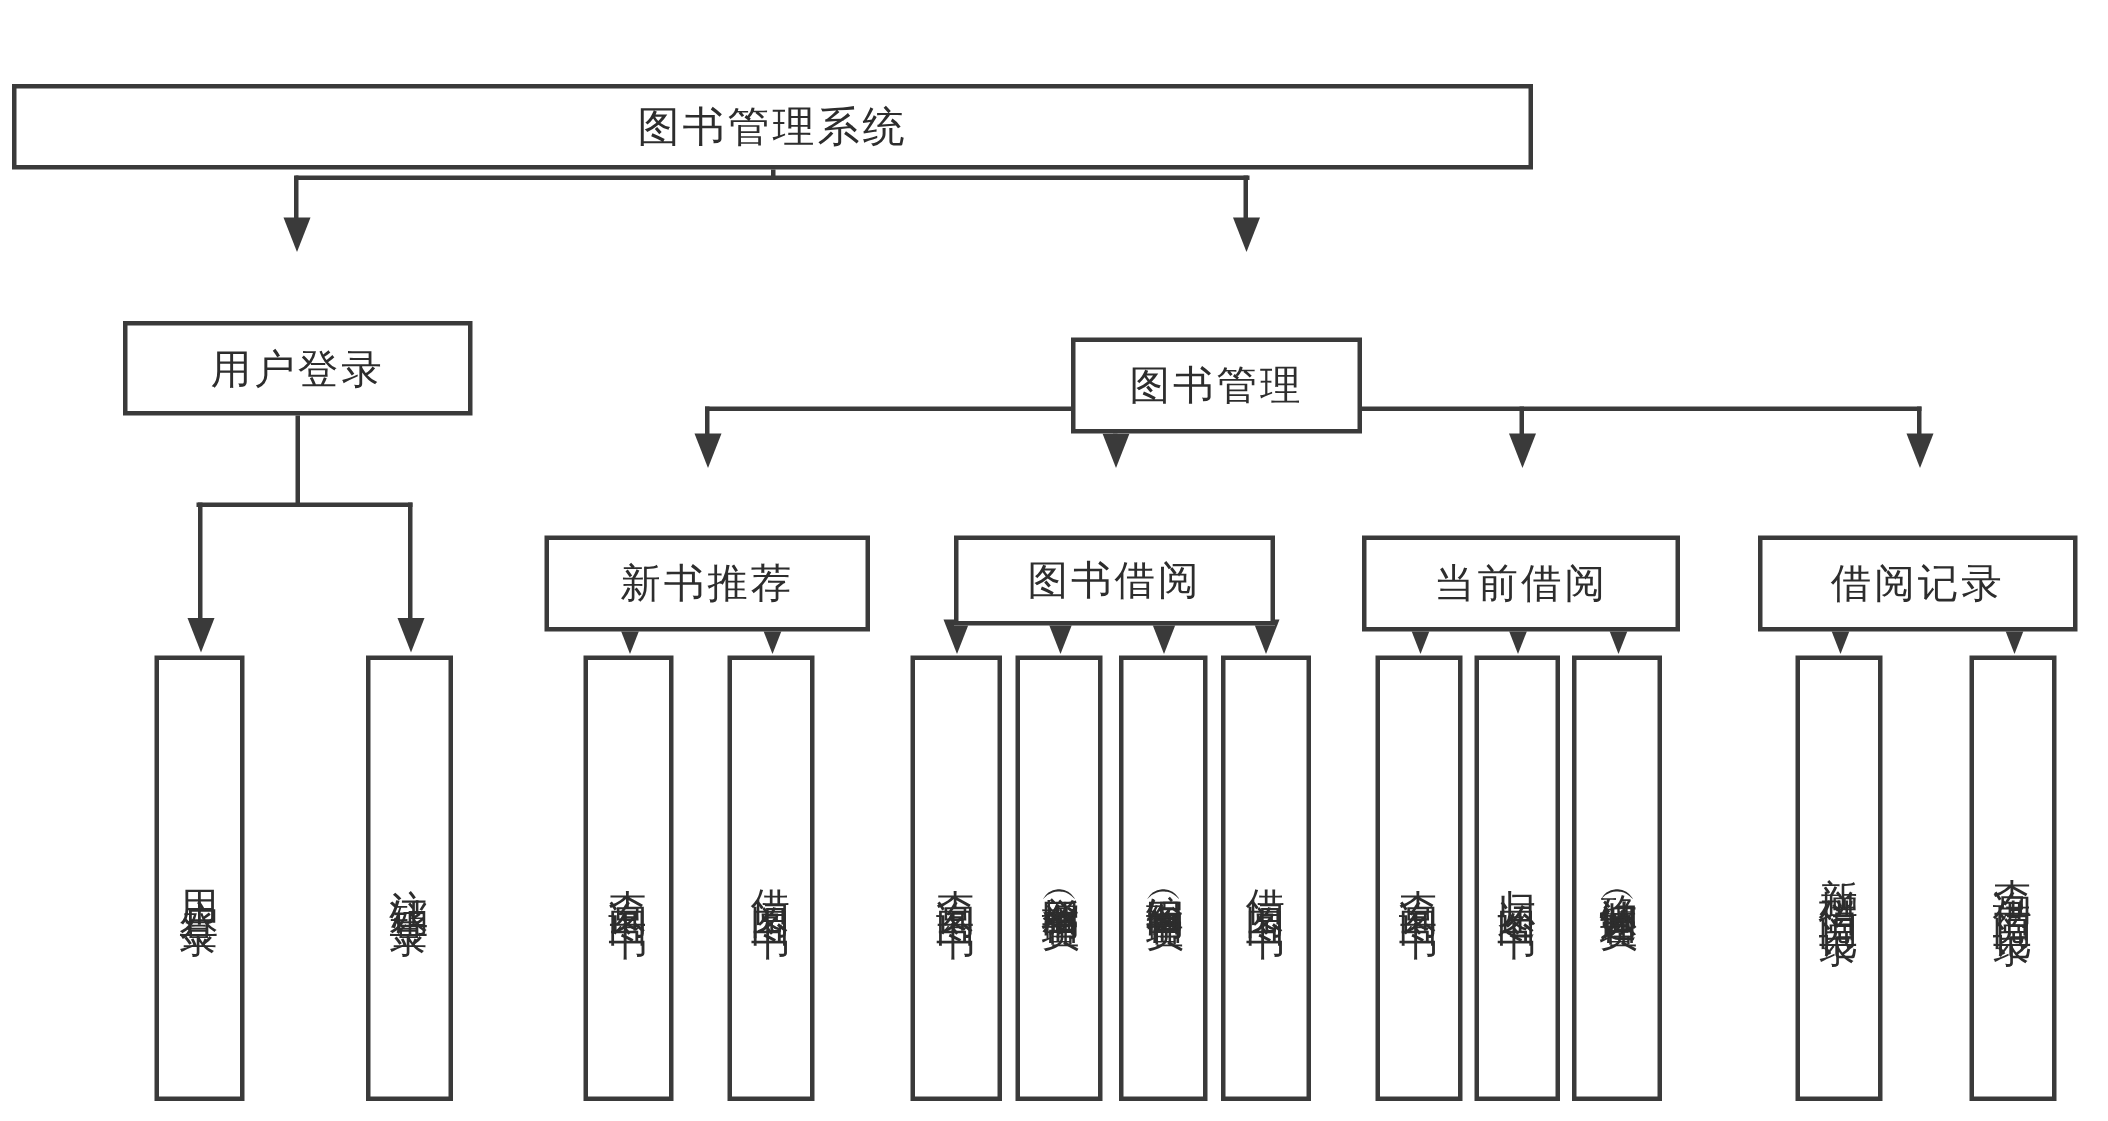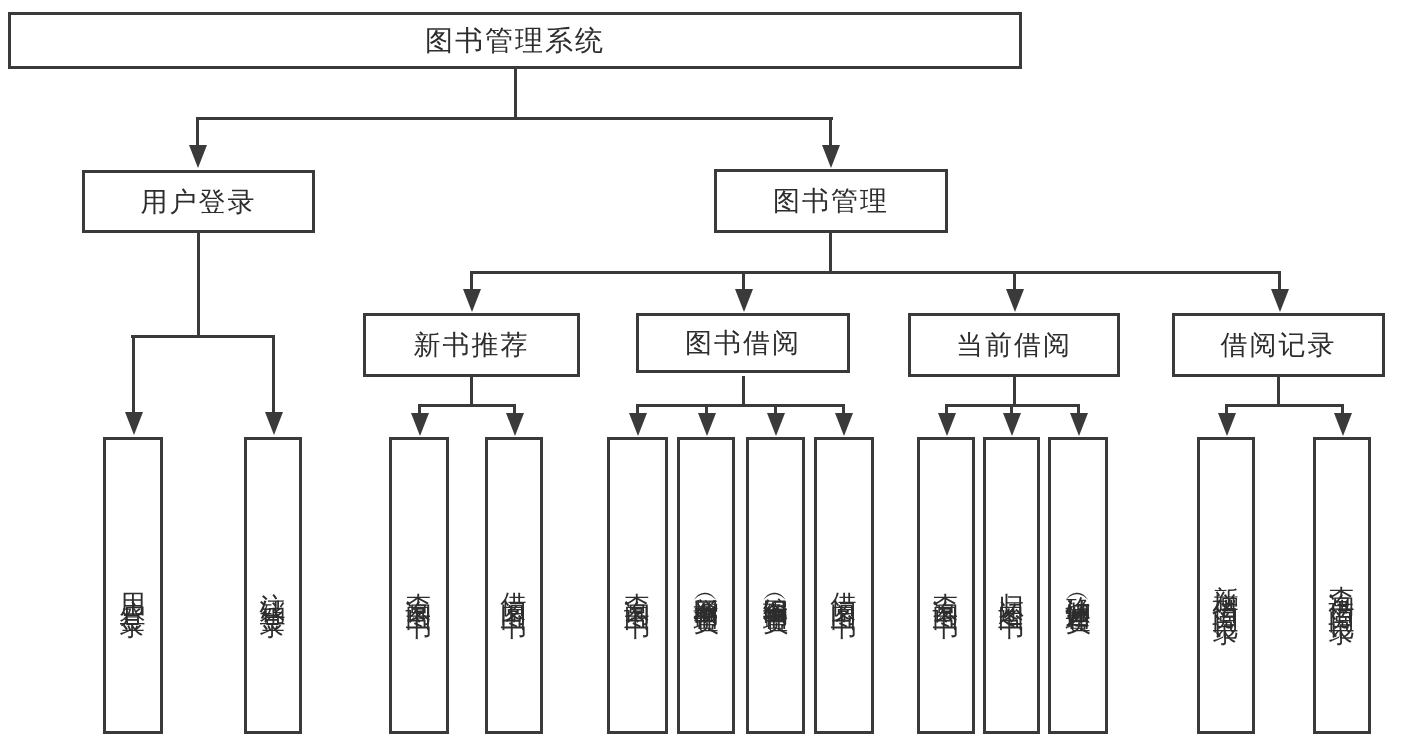--- a/index.html
+++ b/index.html
@@ -22,21 +22,21 @@
   .box {
     position: absolute;
     box-sizing: border-box;
     border: 3px solid var(--box-border-color);
     background: #ffffff;
     display: flex;
     align-items: center;
     justify-content: center;
     text-align: center;
   }
-  .box.h { font-size: 27px; letter-spacing: 2px; }
+  .box.h { font-size: 27px; letter-spacing: 2px; margin-top: 44px; }
   .box.h.root { font-size: 28px; }
   .box.v { font-size: 26px; }
   .box.v .lbl {
     writing-mode: vertical-rl;
     text-orientation: mixed;
     letter-spacing: 7px;
     line-height: 1;
   }
   .box.v.long .lbl { letter-spacing: 2px; font-size: 25px; }
   .hline, .vline { position: absolute; background: var(--line-color); }
@@ -112,21 +112,21 @@
   <div class="drop" style="left:1225px; top:404px; height:10px;"></div>
   <div class="drop" style="left:1341px; top:404px; height:10px;"></div>
 
   <div class="box h root" style="left:8px; top:12px; width:1014px; height:57px;">
     <span class="lbl">图书管理系统</span>
   </div>
 
   <div class="box h" style="left:82px; top:170px; width:233px; height:63px;">
     <span class="lbl">用户登录</span>
   </div>
-  <div class="box h" style="left:714px; top:169px; width:234px; height:64px;align-items:center;">
+  <div class="box h" style="left:714px; top:181px; width:194px; height:64px;align-items:center;">
     <span class="lbl">图书管理</span>
   </div>
 
   <div class="box h" style="left:363px; top:313px; width:217px; height:64px;align-items:center;">
     <span class="lbl">新书推荐</span>
   </div>
   <div class="box h" style="left:636px; top:313px; width:214px; height:60px;">
     <span class="lbl">图书借阅</span>
   </div>
   <div class="box h" style="left:908px; top:313px; width:212px; height:64px;">

